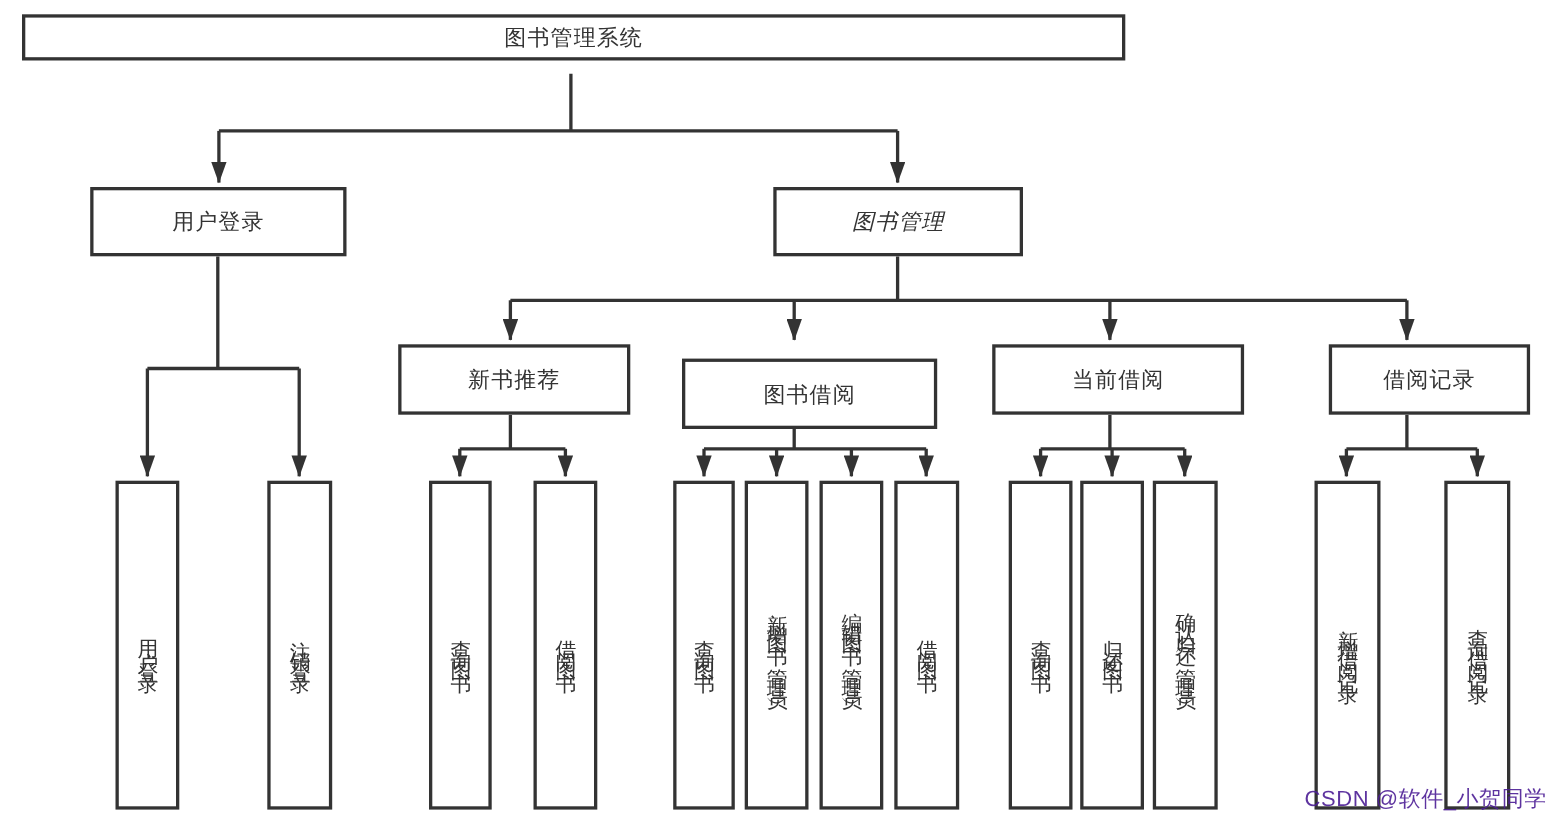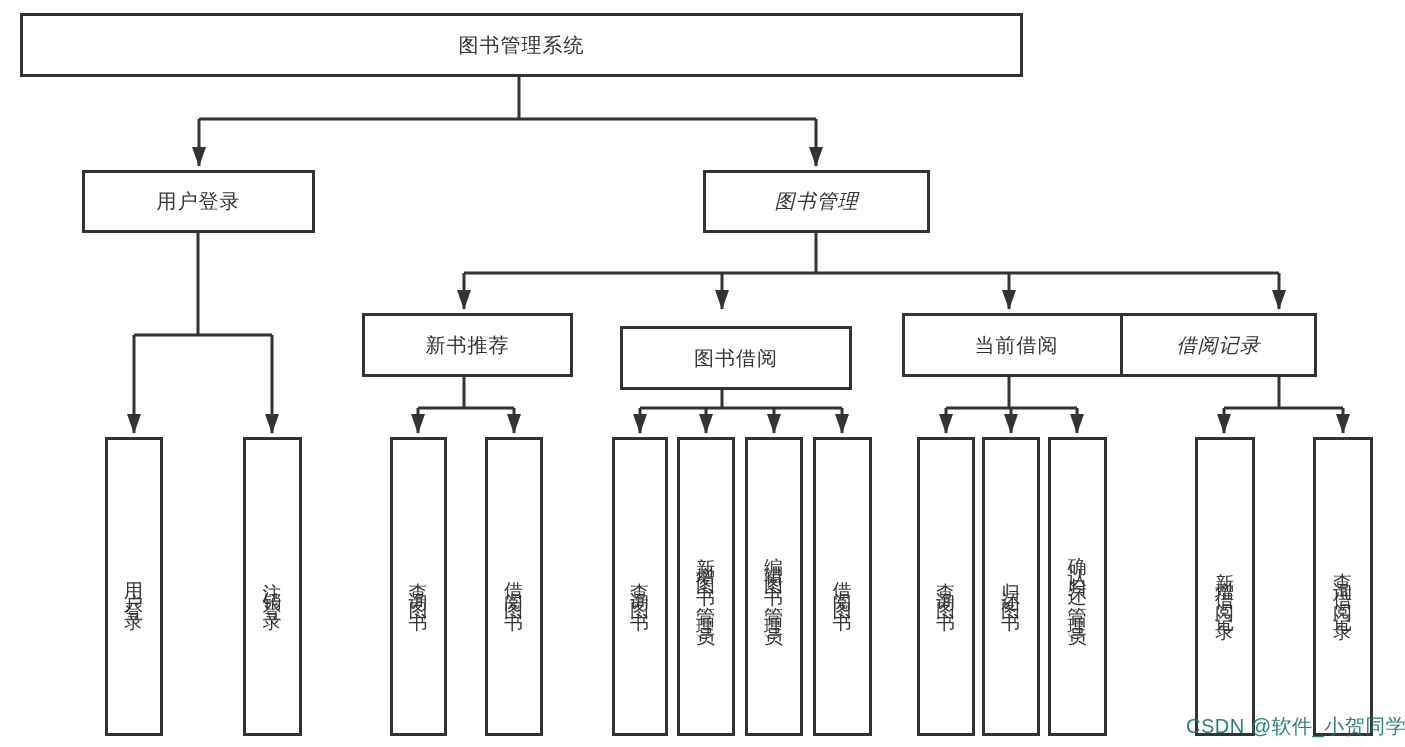--- a/index.html
+++ b/index.html
@@ -34,21 +34,21 @@
     text-orientation: mixed;
     letter-spacing: 10px;
     line-height: 1;
     white-space: nowrap;
   }
   .watermark {
     position: absolute;
     left: 1186px;
     top: 713px;
     font-size: 20px;
-    color: #0f766e;
+    color: #4c1d95;
     opacity: 0.9;
     white-space: nowrap;
     letter-spacing: 0.5px;
   }
 </style>
 </head>
 <body>
 
 <div class="canvas">
 
@@ -88,29 +88,29 @@
       <path d="M946 408 V433" marker-end="url(#ah)"></path>
       <path d="M1011 408 V433" marker-end="url(#ah)"></path>
       <path d="M1077 408 V433" marker-end="url(#ah)"></path>
 
       <path d="M1279 377 V408 M1224 408 H1343"></path>
       <path d="M1224 408 V433" marker-end="url(#ah)"></path>
       <path d="M1343 408 V433" marker-end="url(#ah)"></path>
     </g>
   </svg>
 
-  <div class="node node-h" style="left:20px; top:13px; width:1003px; height:64px;">图书管理系统</div>
+  <div class="node node-h" style="left:20px; top:13px; width:1003px; height:42px;">图书管理系统</div>
 
   <div class="node node-h" style="left:82px; top:170px; width:233px; height:63px;">用户登录</div>
   <div class="node node-h" style="left:703px; top:170px; width:227px; height:63px;font-style:italic;">图书管理</div>
 
   <div class="node node-h" style="left:362px; top:313px; width:211px; height:64px;">新书推荐</div>
   <div class="node node-h" style="left:620px; top:326px; width:232px; height:64px;">图书借阅</div>
   <div class="node node-h" style="left:902px; top:313px; width:229px; height:64px;">当前借阅</div>
-  <div class="node node-h" style="left:1120px; top:313px; width:197px; height:64px;font-style:italic;">借阅记录</div>
+  <div class="node node-h" style="left:1208px; top:313px; width:183px; height:64px;">借阅记录</div>
 
   <div class="node node-v" style="left:105px; top:437px; width:58px; height:299px;">
     <span class="vtext">用户登录</span>
   </div>
   <div class="node node-v" style="left:243px; top:437px; width:59px; height:299px;">
     <span class="vtext">注销登录</span>
   </div>
 
   <div class="node node-v" style="left:390px; top:437px; width:57px; height:299px;">
     <span class="vtext">查询图书</span>

